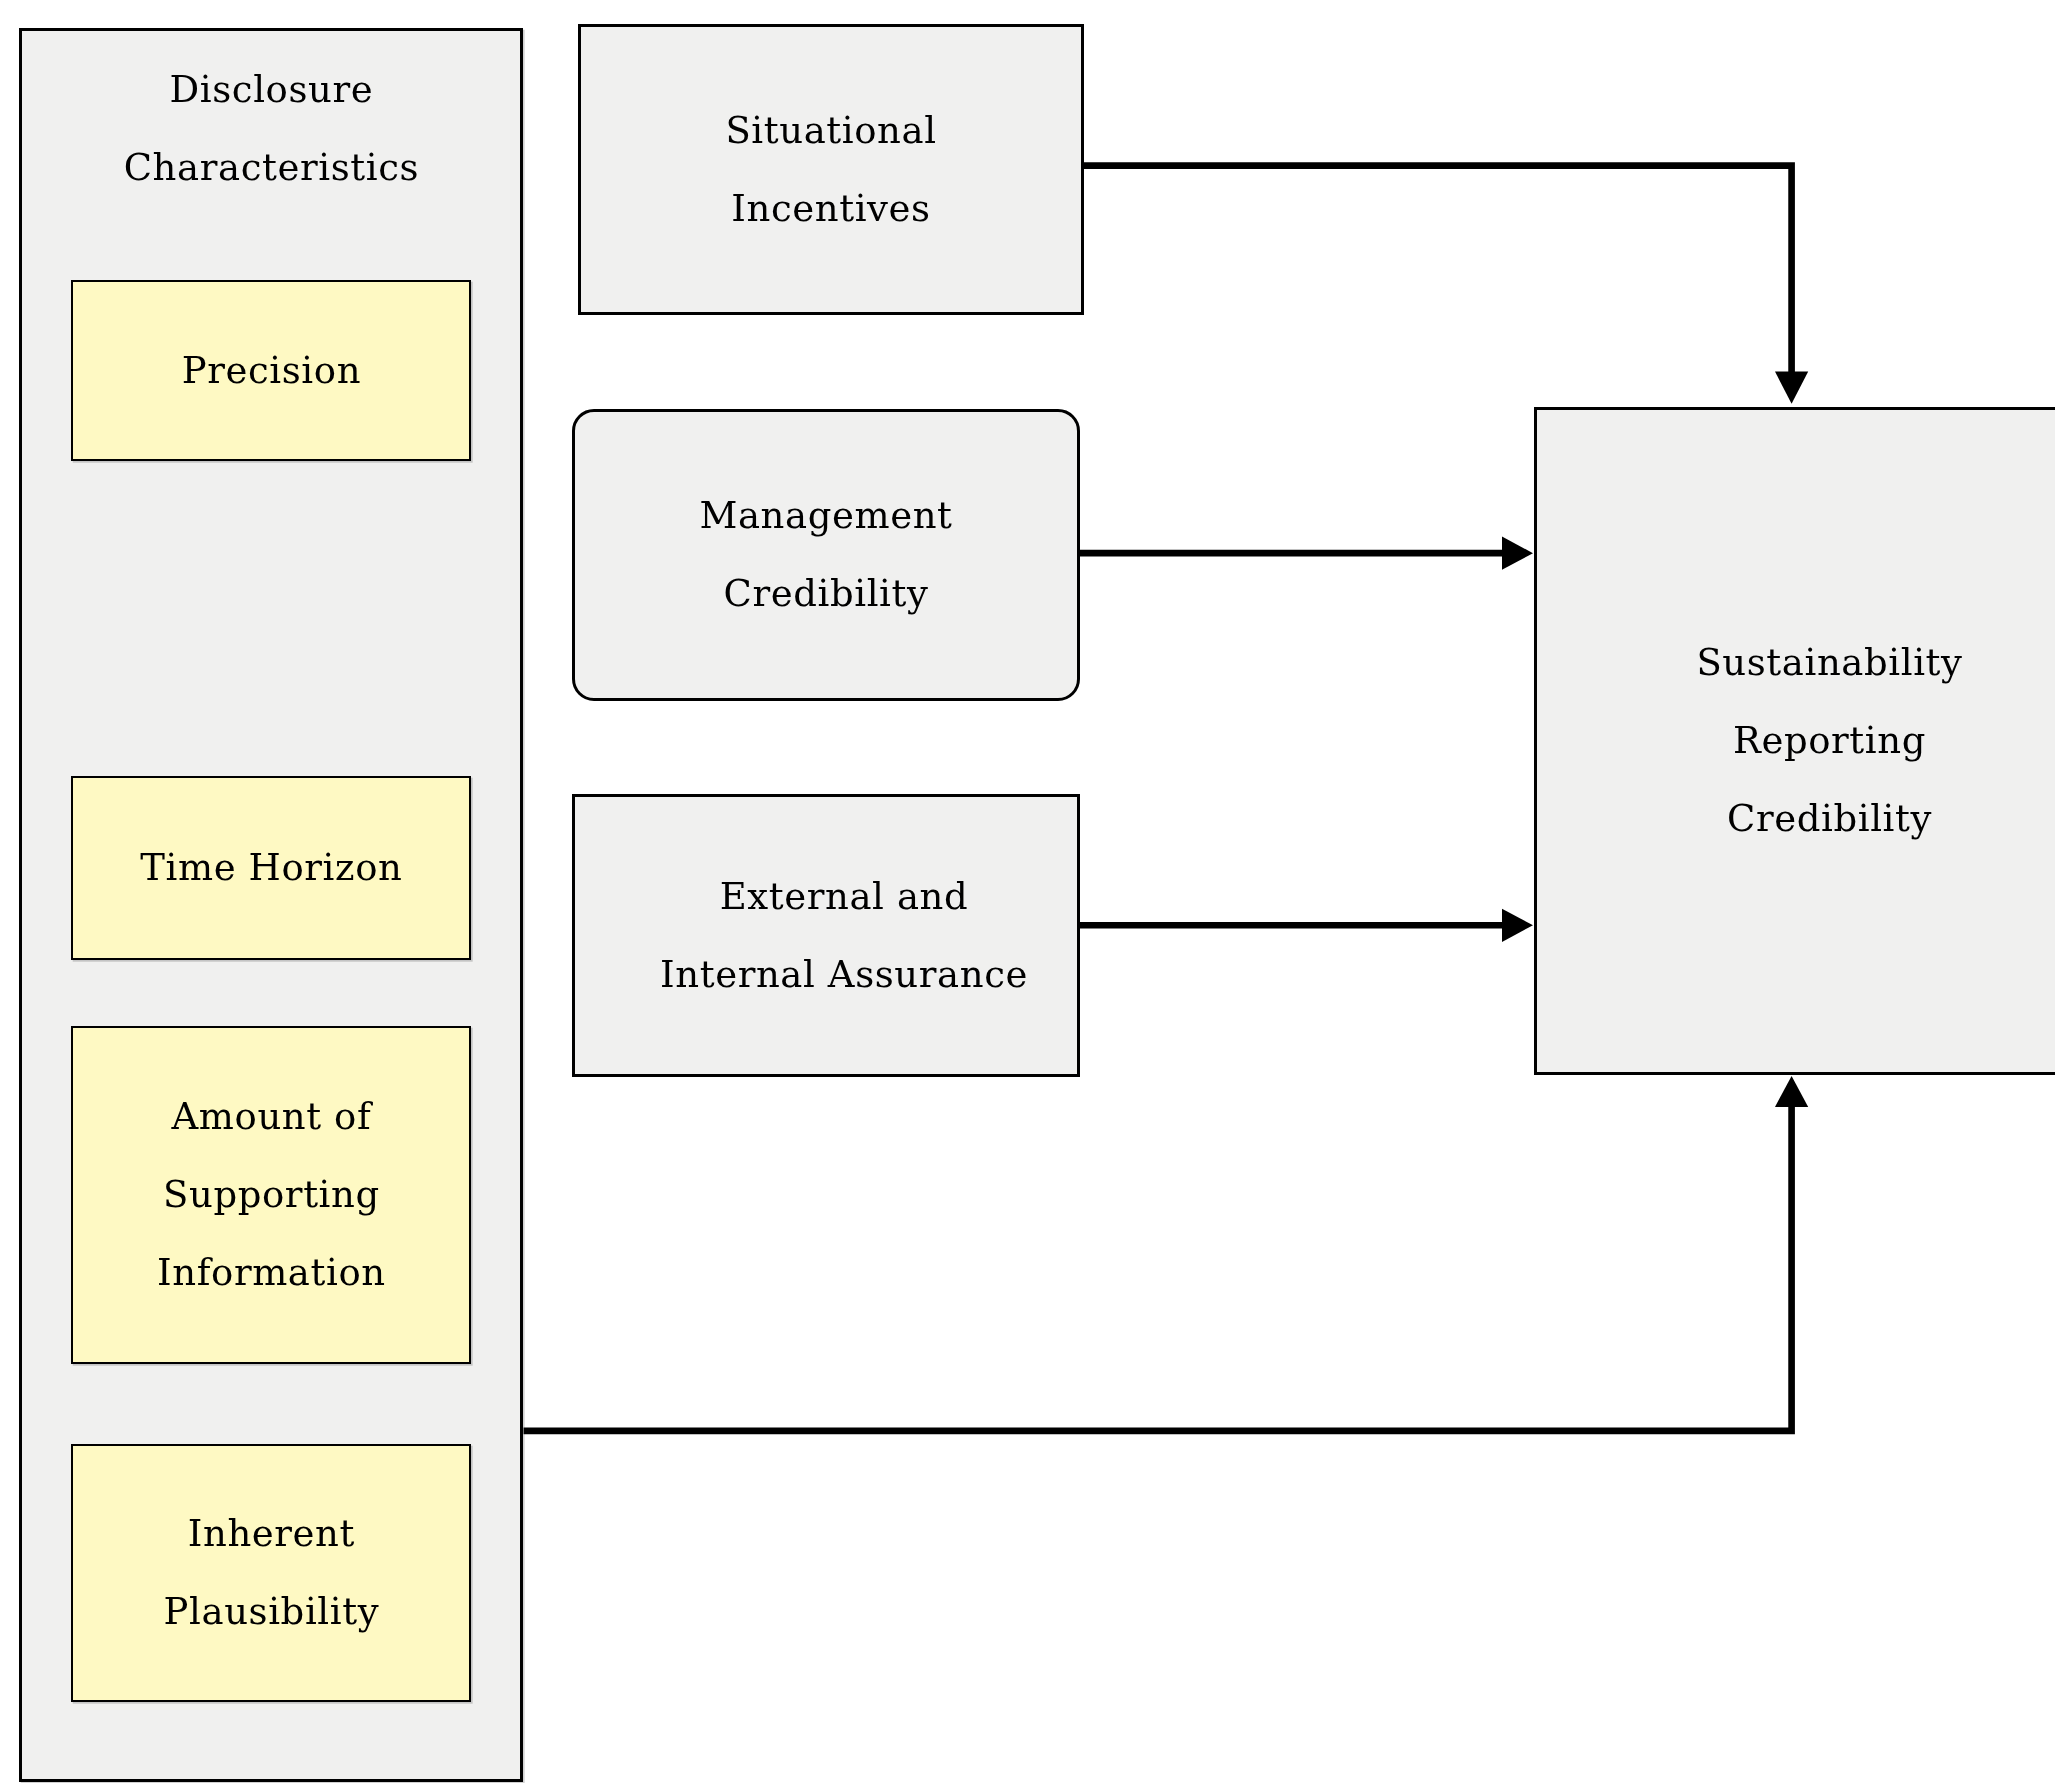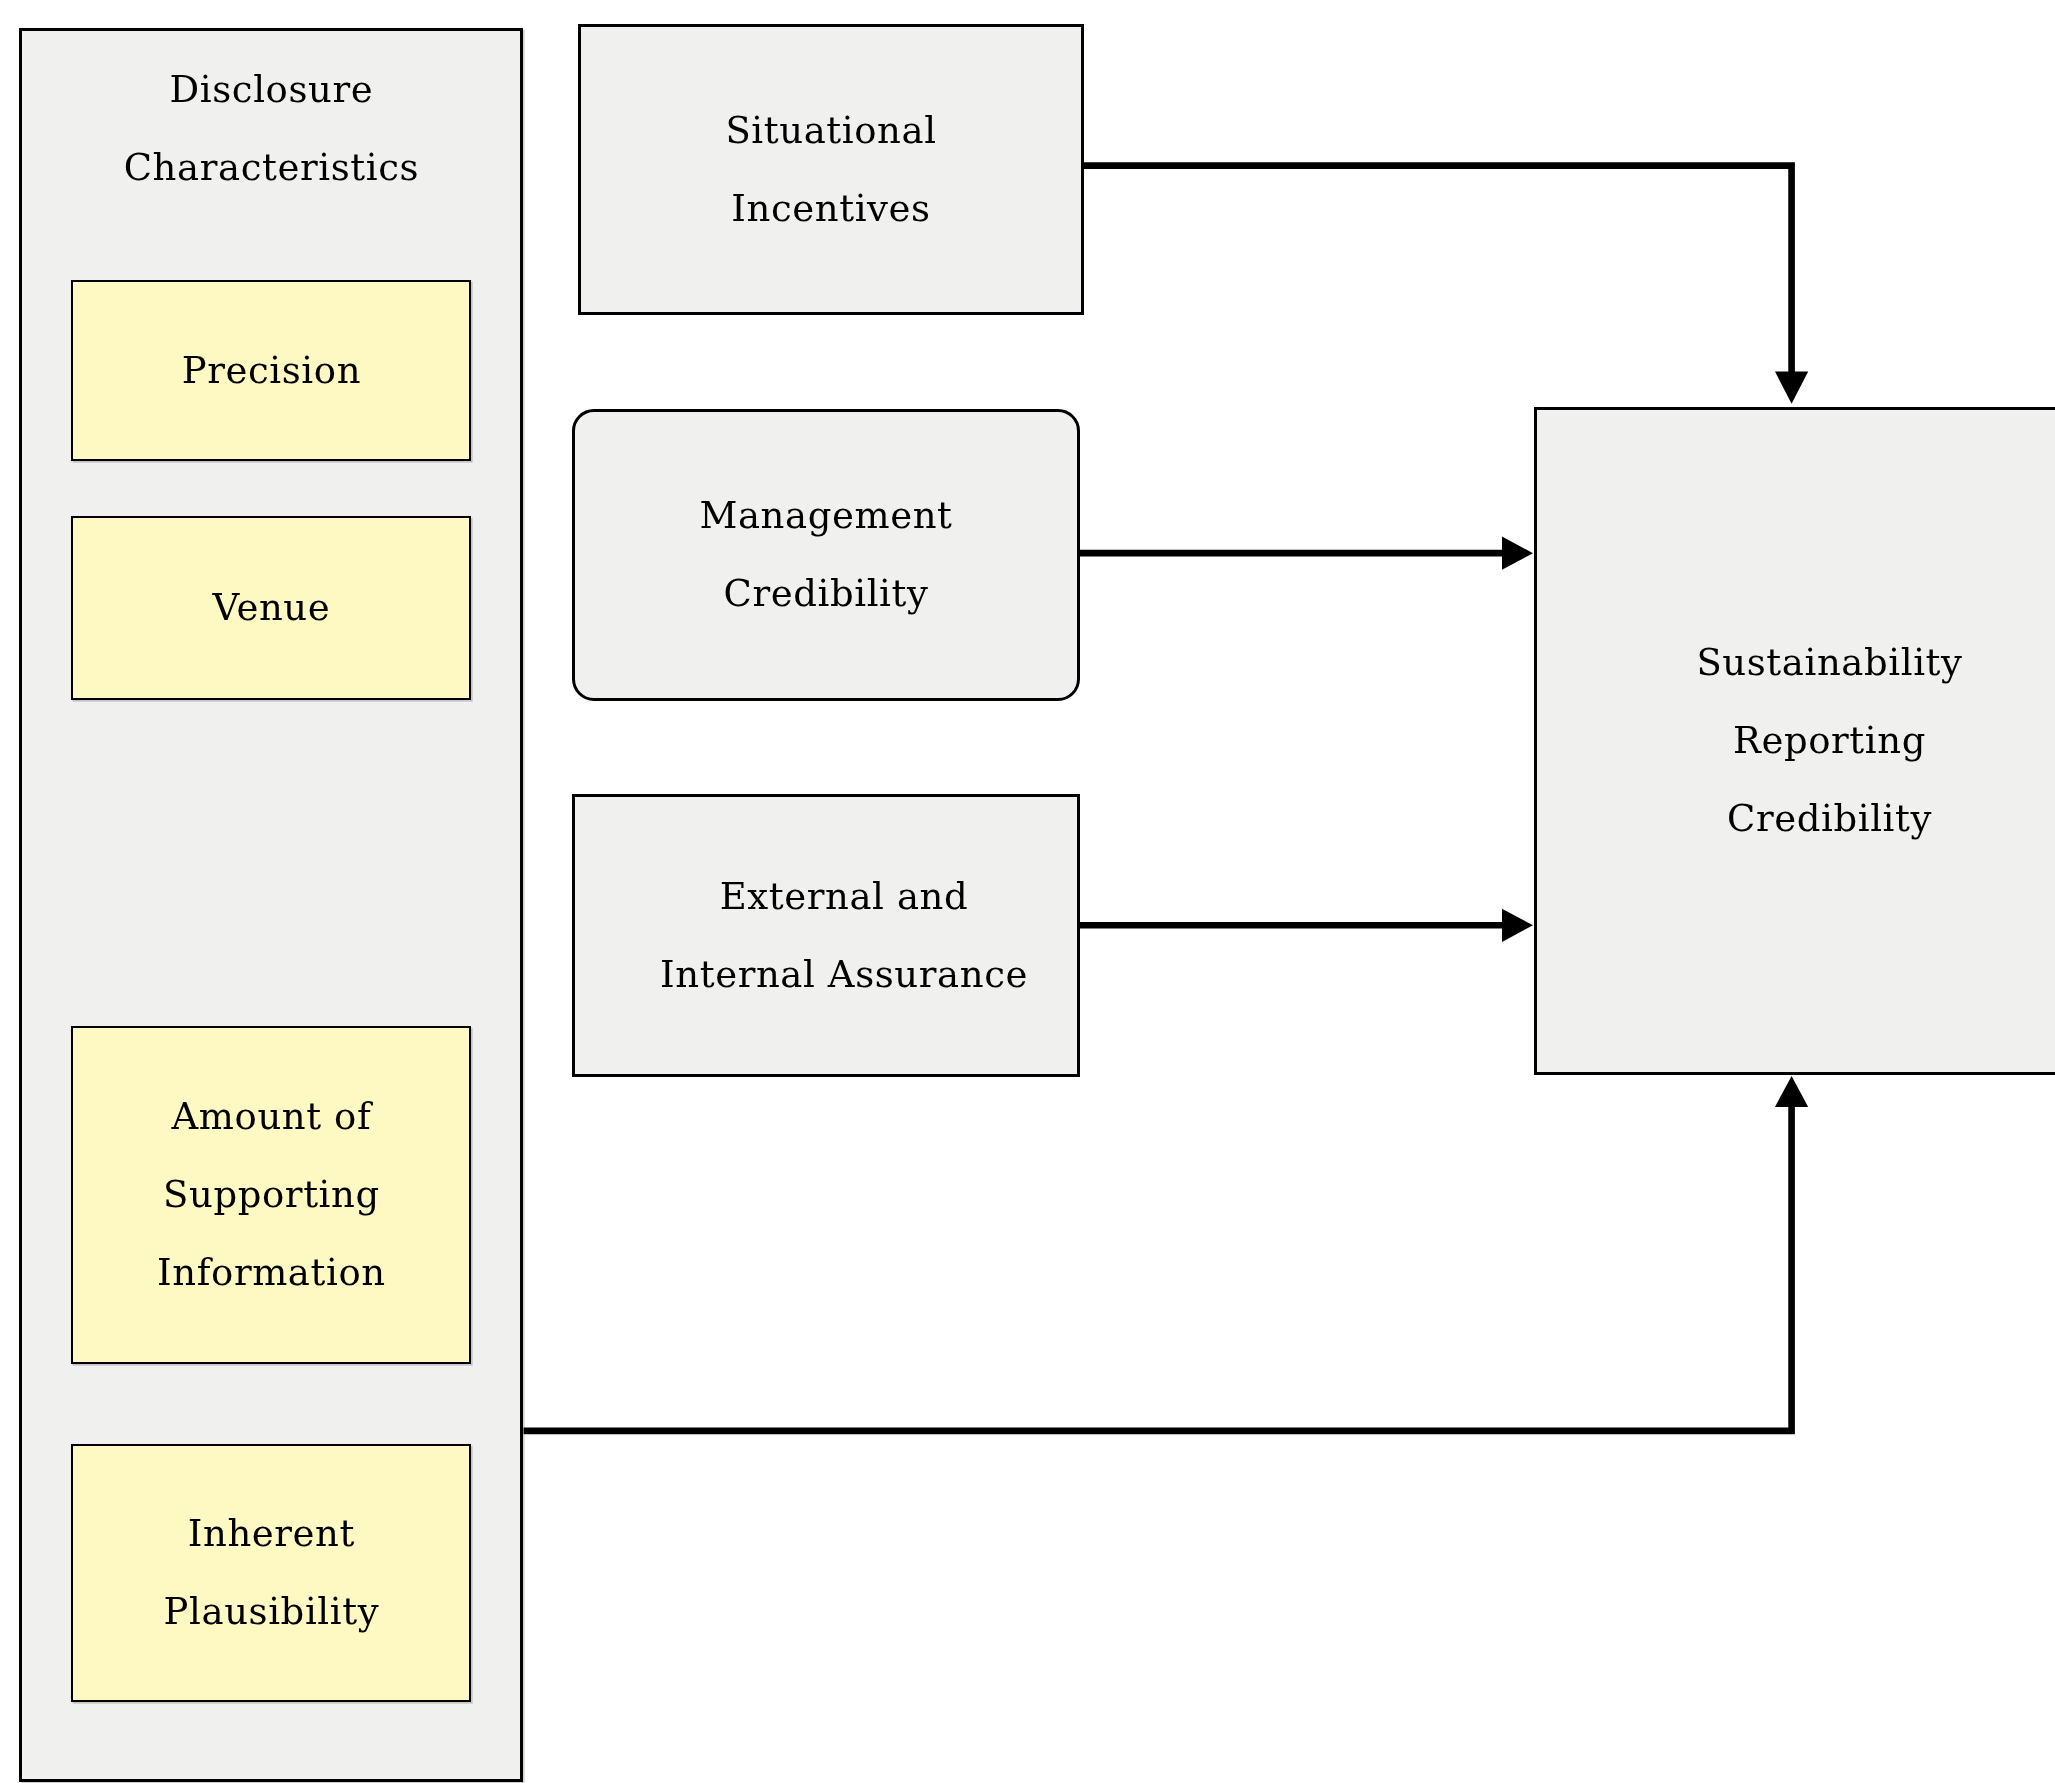--- a/index.html
+++ b/index.html
@@ -111,24 +111,24 @@
   </svg>
 
   <div class="panel" id="disclosure-panel">
     <div class="panel-title label">Disclosure
 Characteristics</div>
 
     <div class="node inner" id="box-precision">
       <div class="label">Precision</div>
     </div>
 
-    <div class="node inner" id="box-venue">
-      <div class="label">Venue</div>
+
+    <div class="node inner" id="box-time-horizon">
+      <div class="label">Time Horizon</div>
     </div>
-
 
     <div class="node inner" id="box-amount">
       <div class="label">Amount of
 Supporting
 Information</div>
     </div>
 
     <div class="node inner" id="box-inherent">
       <div class="label">Inherent
 Plausibility</div>

